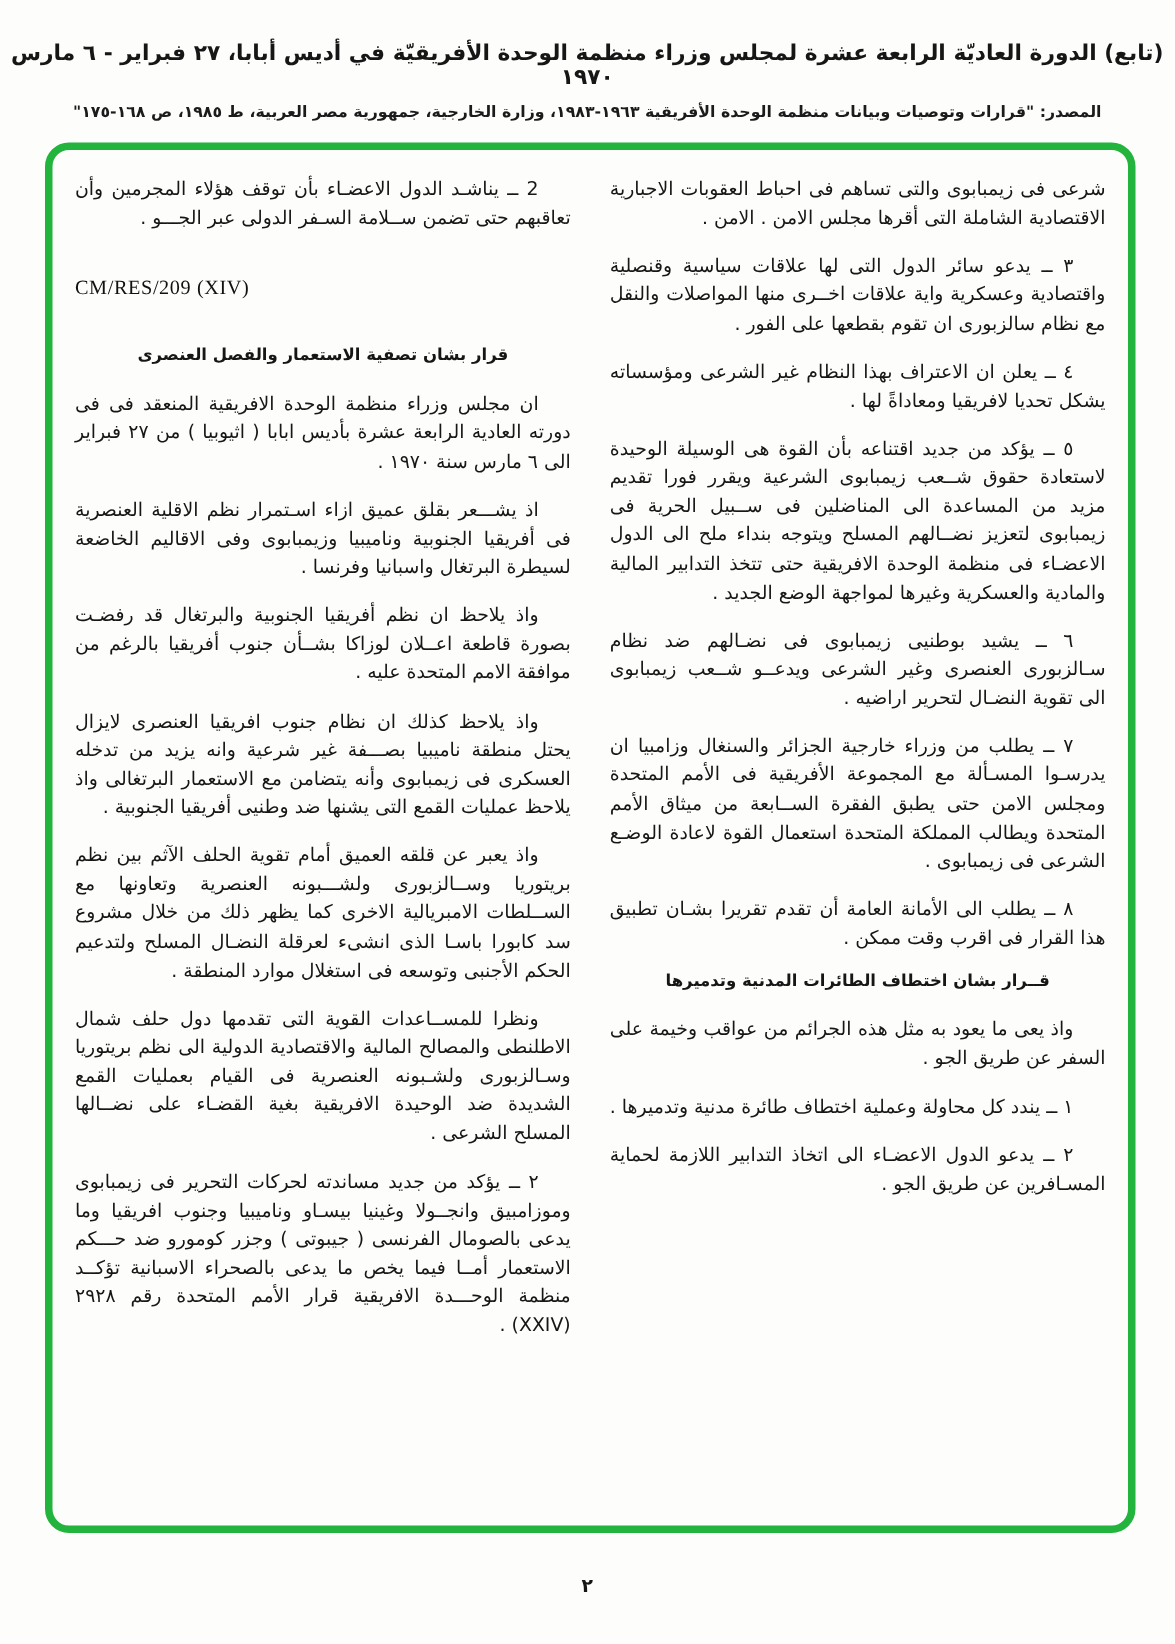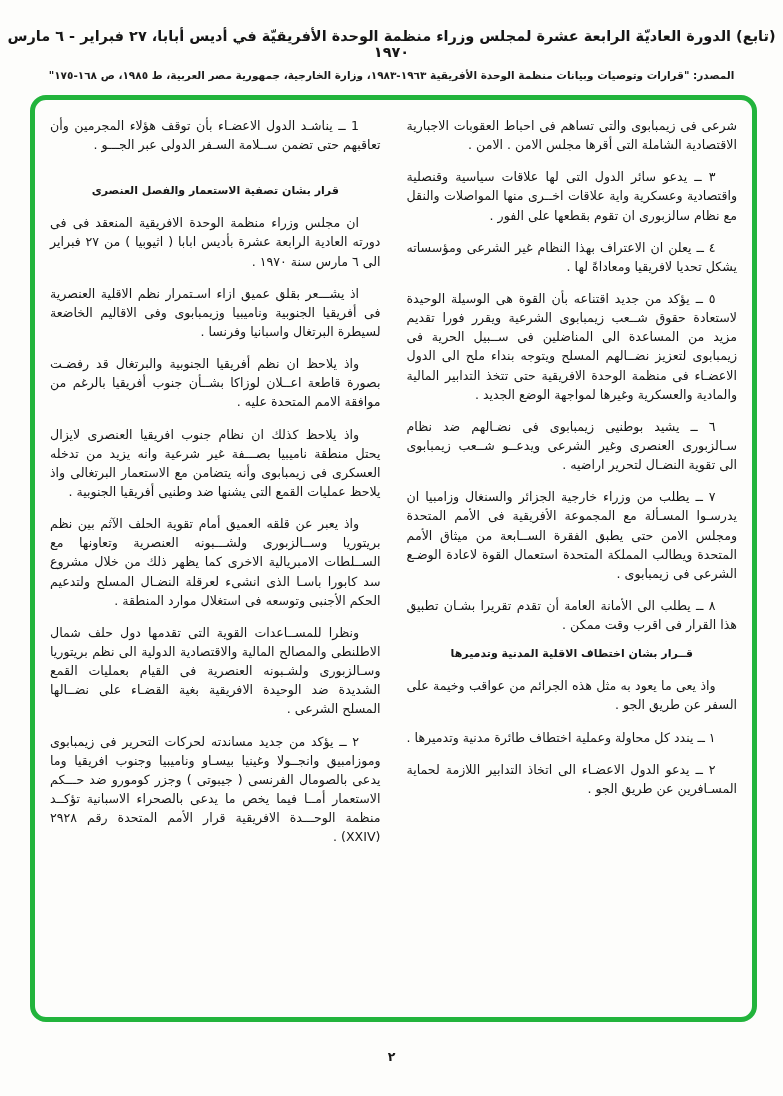--- a/index.html
+++ b/index.html
@@ -71,28 +71,29 @@
     <div class="columns">
 
       <div class="col">
         <p class="body">شرعى فى زيمبابوى والتى تساهم فى احباط العقوبات الاجبارية الاقتصادية الشاملة التى أقرها مجلس الامن . الامن .</p>
         <p class="body indent">٣ ــ يدعو سائر الدول التى لها علاقات سياسية وقنصلية واقتصادية وعسكرية واية علاقات اخــرى منها المواصلات والنقل مع نظام سالزبورى ان تقوم بقطعها على الفور .</p>
         <p class="body indent">٤ ــ يعلن ان الاعتراف بهذا النظام غير الشرعى ومؤسساته يشكل تحديا لافريقيا ومعاداةً لها .</p>
         <p class="body indent">٥ ــ يؤكد من جديد اقتناعه بأن القوة هى الوسيلة الوحيدة لاستعادة حقوق شــعب زيمبابوى الشرعية ويقرر فورا تقديم مزيد من المساعدة الى المناضلين فى ســبيل الحرية فى زيمبابوى لتعزيز نضــالهم المسلح ويتوجه بنداء ملح الى الدول الاعضـاء فى منظمة الوحدة الافريقية حتى تتخذ التدابير المالية والمادية والعسكرية وغيرها لمواجهة الوضع الجديد .</p>
         <p class="body indent">٦ ــ يشيد بوطنيى زيمبابوى فى نضـالهم ضد نظام سـالزبورى العنصرى وغير الشرعى ويدعــو شــعب زيمبابوى الى تقوية النضـال لتحرير اراضيه .</p>
         <p class="body indent">٧ ــ يطلب من وزراء خارجية الجزائر والسنغال وزامبيا ان يدرسـوا المسـألة مع المجموعة الأفريقية فى الأمم المتحدة ومجلس الامن حتى يطبق الفقرة الســابعة من ميثاق الأمم المتحدة ويطالب المملكة المتحدة استعمال القوة لاعادة الوضـع الشرعى فى زيمبابوى .</p>
         <p class="body indent">٨ ــ يطلب الى الأمانة العامة أن تقدم تقريرا بشـان تطبيق هذا القرار فى اقرب وقت ممكن .</p>
-        <p class="res-title">قــرار بشان اختطاف الاقلية المدنية وتدميرها</p>
+        <p class="res-title">قــرار بشان اختطاف الطائرات المدنية وتدميرها</p>
         <p class="body indent">واذ يعى ما يعود به مثل هذه الجرائم من عواقب وخيمة على السفر عن طريق الجو .</p>
         <p class="body indent">١ ــ يندد كل محاولة وعملية اختطاف طائرة مدنية وتدميرها .</p>
         <p class="body indent">٢ ــ يدعو الدول الاعضـاء الى اتخاذ التدابير اللازمة لحماية المسـافرين عن طريق الجو .</p>
       </div>
 
       <div class="col">
-        <p class="body indent">1 ــ يناشـد الدول الاعضـاء بأن توقف هؤلاء المجرمين وأن تعاقبهم حتى تضمن ســلامة السـفر الدولى عبر الجـــو .</p>
+        <p class="body indent">2 ــ يناشـد الدول الاعضـاء بأن توقف هؤلاء المجرمين وأن تعاقبهم حتى تضمن ســلامة السـفر الدولى عبر الجـــو .</p>
+        <p class="code mt-lg">CM/RES/209  (XIV)</p>
         <p class="res-title mt-lg">قرار بشان تصفية الاستعمار والفصل العنصرى</p>
         <p class="body indent">ان مجلس وزراء منظمة الوحدة الافريقية المنعقد فى فى دورته العادية الرابعة عشرة بأديس ابابا ( اثيوبيا ) من ٢٧ فبراير الى ٦ مارس سنة ١٩٧٠ .</p>
         <p class="body indent">اذ يشـــعر بقلق عميق ازاء اسـتمرار نظم الاقلية العنصرية فى أفريقيا الجنوبية وناميبيا وزيمبابوى وفى الاقاليم الخاضعة لسيطرة البرتغال واسبانيا وفرنسا .</p>
         <p class="body indent">واذ يلاحظ ان نظم أفريقيا الجنوبية والبرتغال قد رفضـت بصورة قاطعة اعــلان لوزاكا بشــأن جنوب أفريقيا بالرغم من موافقة الامم المتحدة عليه .</p>
         <p class="body indent">واذ يلاحظ كذلك ان نظام جنوب افريقيا العنصرى لايزال يحتل منطقة ناميبيا بصـــفة غير شرعية وانه يزيد من تدخله العسكرى فى زيمبابوى وأنه يتضامن مع الاستعمار البرتغالى واذ يلاحظ عمليات القمع التى يشنها ضد وطنيى أفريقيا الجنوبية .</p>
         <p class="body indent">واذ يعبر عن قلقه العميق أمام تقوية الحلف الآثم بين نظم بريتوريا وســالزبورى ولشـــبونه العنصرية وتعاونها مع الســلطات الامبريالية الاخرى كما يظهر ذلك من خلال مشروع سد كابورا باسـا الذى انشىء لعرقلة النضـال المسلح ولتدعيم الحكم الأجنبى وتوسعه فى استغلال موارد المنطقة .</p>
         <p class="body indent">ونظرا للمســاعدات القوية التى تقدمها دول حلف شمال الاطلنطى والمصالح المالية والاقتصادية الدولية الى نظم بريتوريا وسـالزبورى ولشـبونه العنصرية فى القيام بعمليات القمع الشديدة ضد الوحيدة الافريقية بغية القضـاء على نضــالها المسلح الشرعى .</p>
         <p class="body indent">٢ ــ يؤكد من جديد مساندته لحركات التحرير فى زيمبابوى وموزامبيق وانجــولا وغينيا بيسـاو وناميبيا وجنوب افريقيا وما يدعى بالصومال الفرنسى ( جيبوتى ) وجزر كومورو ضد حـــكم الاستعمار أمــا فيما يخص ما يدعى بالصحراء الاسبانية تؤكــد منظمة الوحـــدة الافريقية قرار الأمم المتحدة رقم ٢٩٢٨ (XXIV) .</p>
       </div>
 

